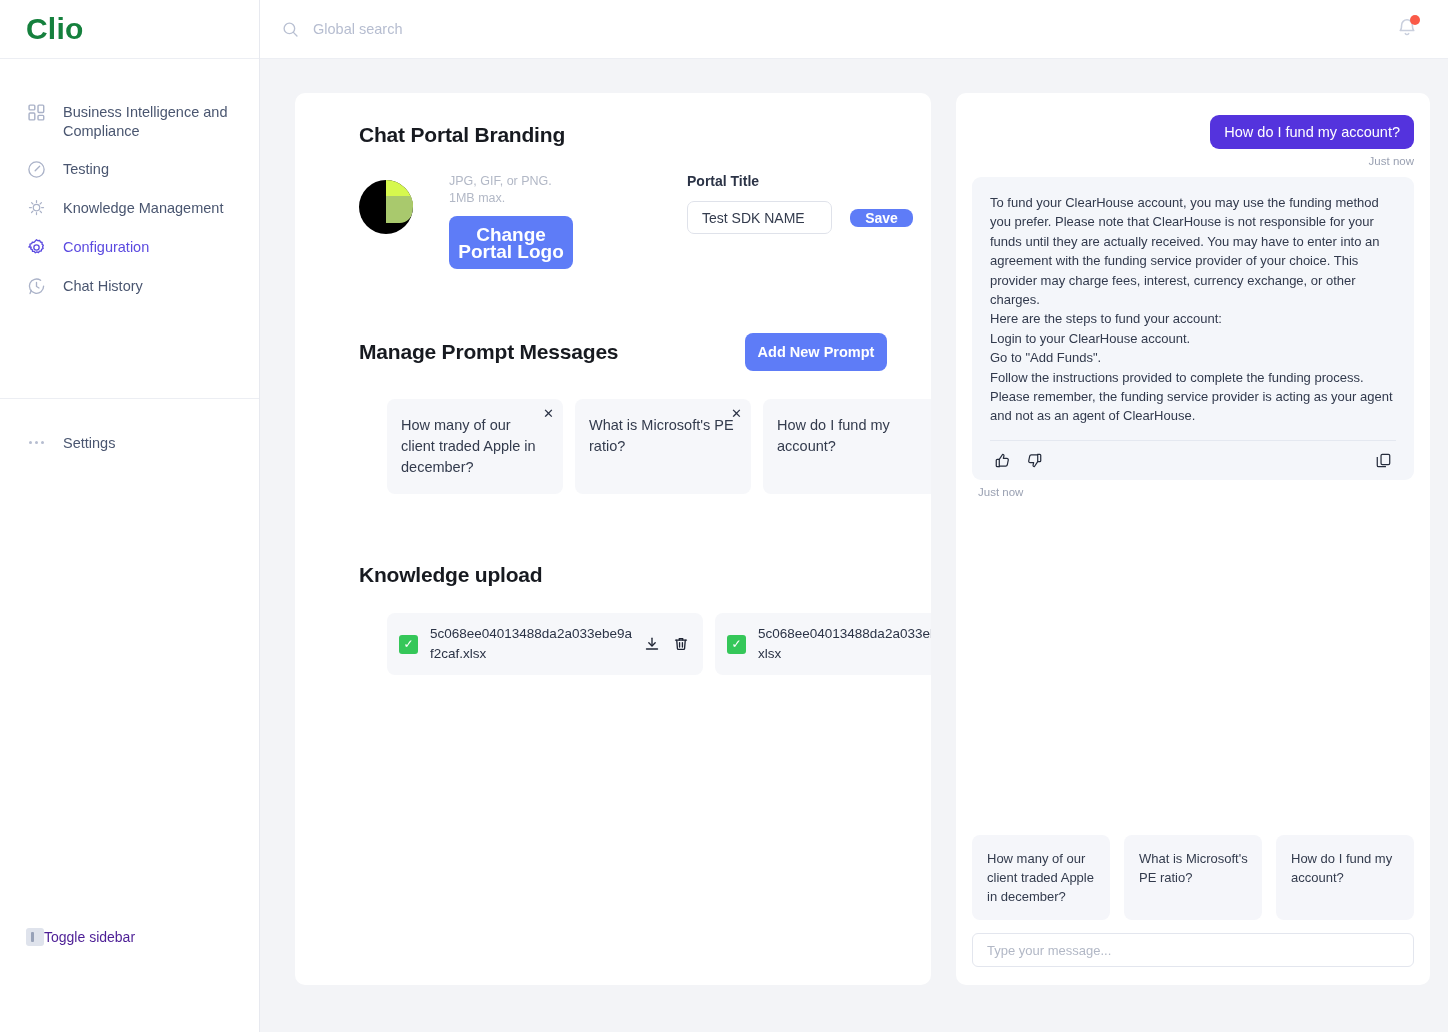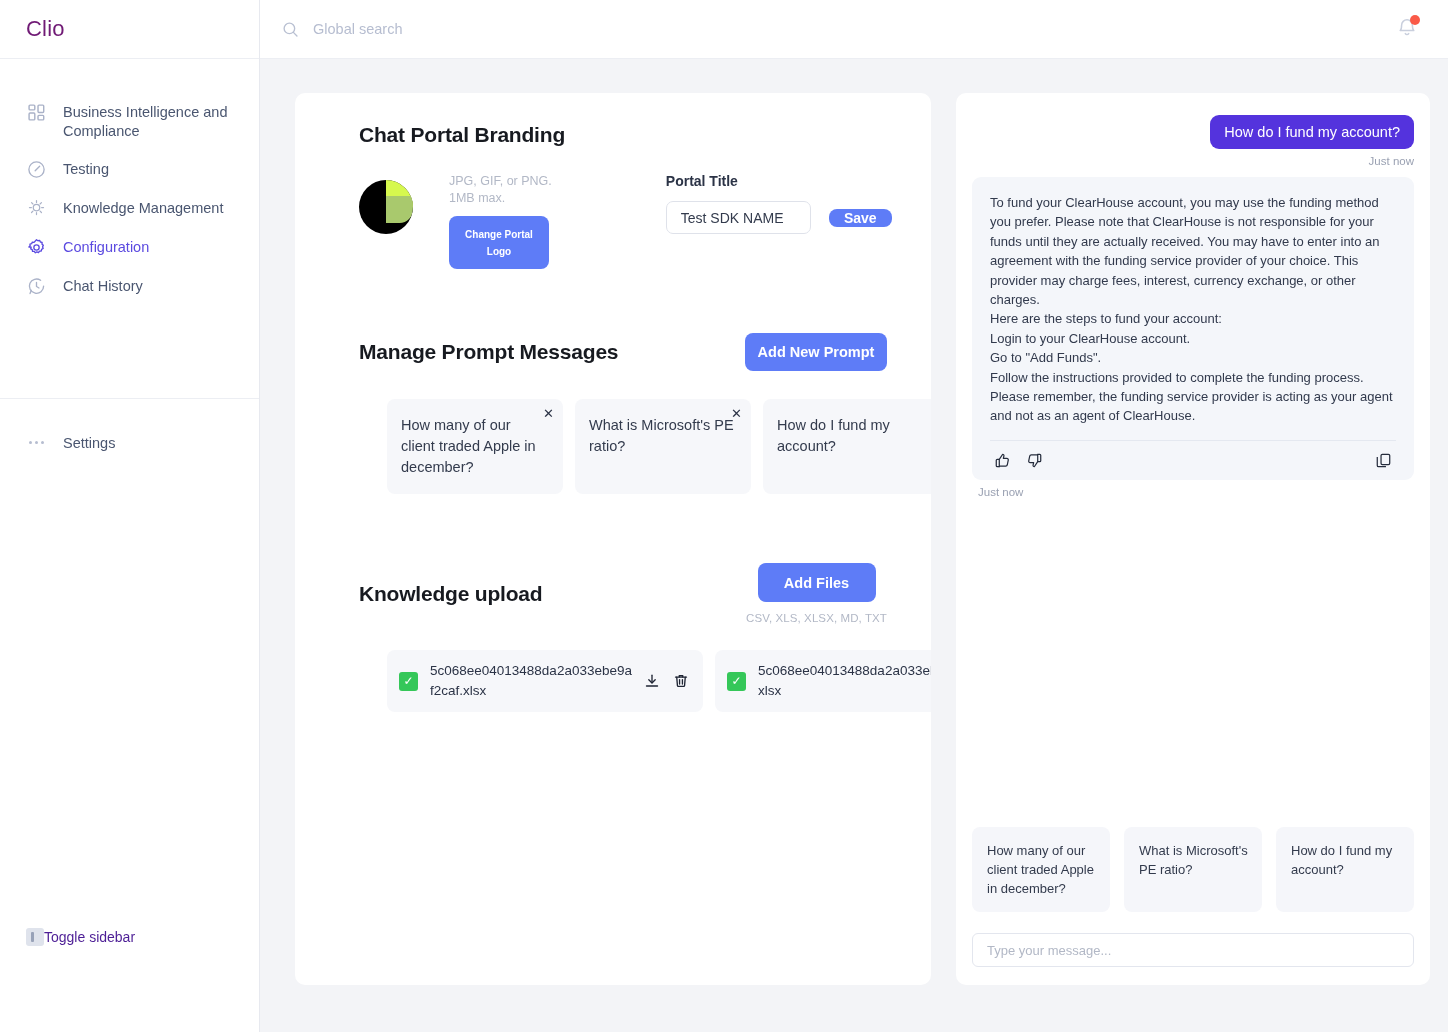--- a/index.html
+++ b/index.html
@@ -25,23 +25,23 @@
     flex: 0 0 260px;
     position: relative;
   }
   .sidebar-brand {
     height: 59px;
     display: flex; align-items: center;
     padding-left: 26px;
     border-bottom: 1px solid #eceef3;
   }
   .brand-text {
-    color: #701a75;
-    font-size: 22px;
-    font-weight: normal;
+    color: #15803d;
+    font-size: 30px;
+    font-weight: bold;
     letter-spacing: .2px;
   }
   .nav {
     padding-top: 34px;
     flex: 0 0 auto;
   }
   .nav-item {
     display: flex; align-items: flex-start;
     gap: 16px;
     padding: 9px 20px 9px 26px;
@@ -154,22 +154,22 @@
   .hint-text { font-size: 12.5px; color: #b2b8c6; line-height: 17px; }
   .btn {
     border: none; cursor: pointer;
     font-family: "Liberation Sans", sans-serif;
     color: #ffffff; font-weight: bold;
     border-radius: 8px;
     background: #5e7cf7;
   }
   .btn-change-logo {
     margin-top: 9px;
-    width: 100px; height: 53px;
-    font-size: 10px; line-height: 17px;
+    width: 124px; height: 53px;
+    font-size: 19px; line-height: 17px;
     padding: 0 8px;
   }
   .title-col { margin-left: 114px; }
   .field-label { font-size: 14px; color: #2b3346; font-weight: bold; }
   .title-row { display: flex; align-items: center; gap: 18px; margin-top: 12px; }
   .text-input {
     width: 145px; height: 33px;
     border: 1px solid #dfe2ea; border-radius: 7px;
     background: #fff; padding: 4px 14px;
     font-family: "Liberation Sans", sans-serif;
@@ -264,21 +264,21 @@
 
   .chat-bottom { flex: 0 0 auto; }
   .chat-suggestions { display: flex; gap: 14px; }
   .sugg-card {
     flex: 1 1 0; background: #f5f6fa; border-radius: 8px;
     padding: 14px 14px 14px 15px;
     font-size: 13px; color: #333b4d; line-height: 19px;
     cursor: pointer; min-height: 68px;
   }
   .chat-input {
-    margin-top: 21px; width: 100%; height: 34px;
+    margin-top: 13px; width: 100%; height: 34px;
     border: 1px solid #e3e6ee; border-radius: 6px;
     padding: 0 14px; outline: none; background: #fff;
     font-family: "Liberation Sans", sans-serif;
     font-size: 13px; color: #4c1d95;
   }
   .chat-input::placeholder { color: #b2b8c6; }
 </style>
 </head>
 <body>
 
@@ -430,24 +430,20 @@
             <span class="close-x">✕</span>
             <div class="ptext">What is Microsoft's PE ratio?</div>
           </div>
           <div class="prompt-card">
             <div class="ptext">How do I fund my account?</div>
           </div>
         </div>
 
         <div class="upload-head">
           <h2 class="sec-title">Knowledge upload</h2>
-          <div class="upload-right">
-            <button class="btn btn-add-files">Add Files</button>
-            <div class="filetypes">CSV, XLS, XLSX, MD, TXT</div>
-          </div>
         </div>
 
         <div class="files-row">
           <div class="file-card">
             <span class="file-ok">✓</span>
             <span class="file-name">5c068ee04013488da2a033ebe9af2caf.xlsx</span>
             <span class="file-acts">
               <span>
                 <svg width="16" height="16" viewBox="0 0 18 18" fill="none" stroke="currentColor" stroke-width="1.5" stroke-linecap="round" stroke-linejoin="round">
                   <path d="M9 2.4v8.4"></path>

